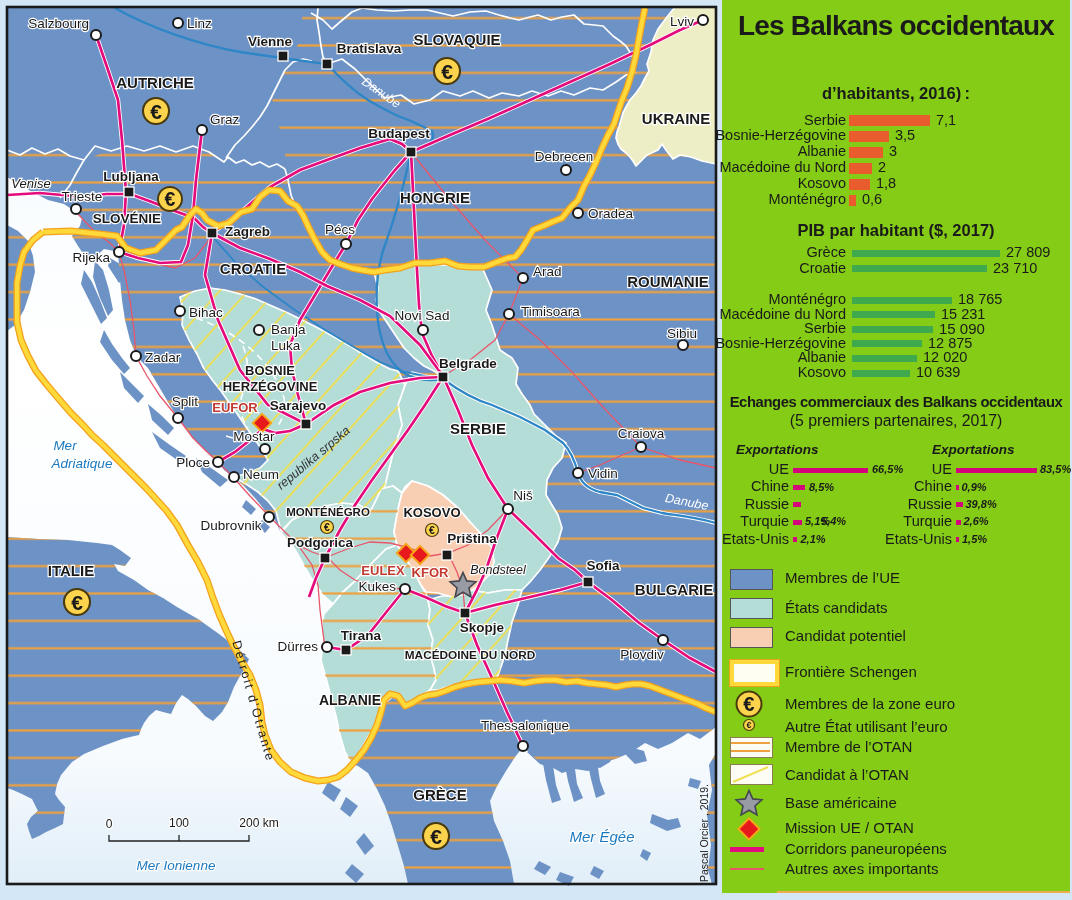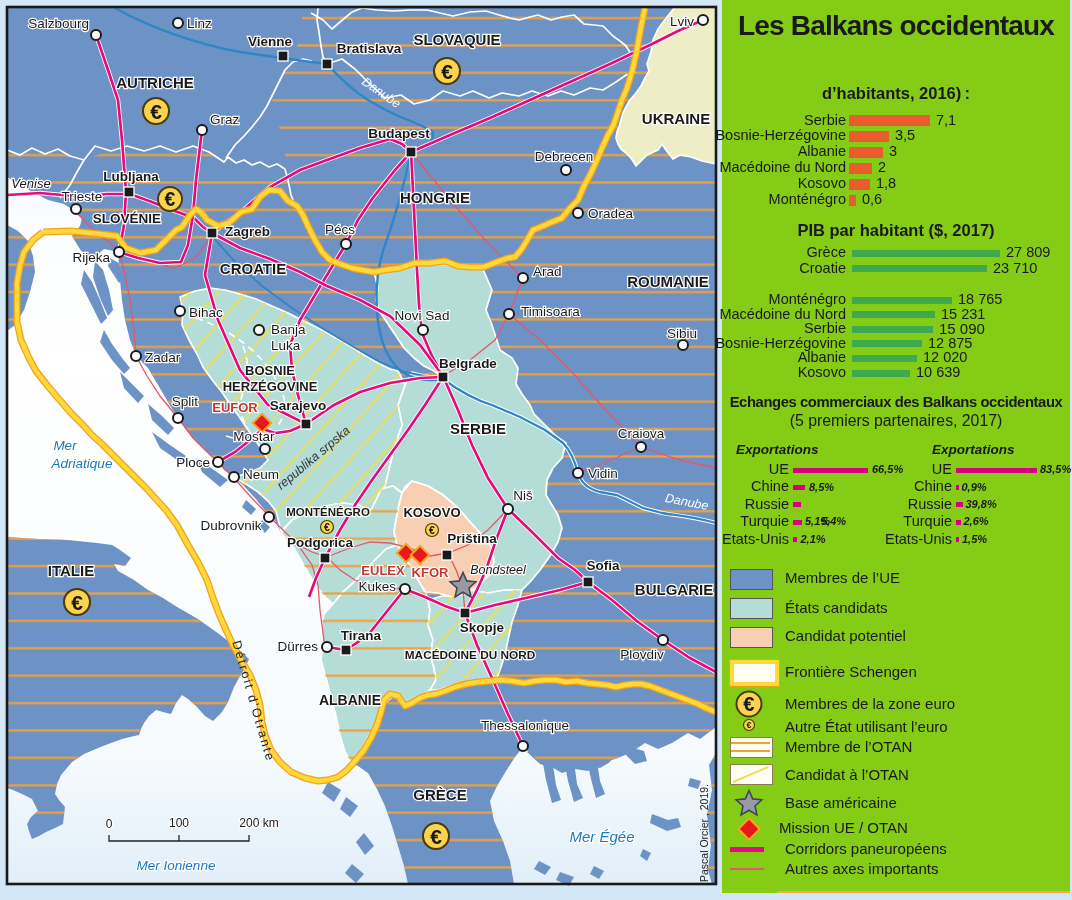--- a/index.html
+++ b/index.html
@@ -511,21 +511,21 @@
 <div class="t" style="left:63px;top:765.7px;font-size:15px;">Candidat à l’OTAN</div>
 
 <svg style="position:absolute;left:8px;top:788px" width="60" height="32">
         <polygon points="19,2.5 22.703,10.9032 31.8393,11.8283 24.9917,17.9468 26.9351,26.9217 19,22.3 11.0649,26.9217 13.0083,17.9468 6.16074,11.8283 15.297,10.9032" fill="#989ba4" stroke="#44464e" stroke-width="1.6"></polygon>
       </svg>
 <div class="t" style="left:63px;top:794.2px;font-size:15px;">Base américaine</div>
 
 <svg style="position:absolute;left:8px;top:815px" width="60" height="28">
         <rect x="11.5" y="6.5" width="15" height="15" transform="rotate(45 19 14)" fill="#e8191d" stroke="#f6a619" stroke-width="2"></rect>
       </svg>
-<div class="t" style="left:57px;top:819.2px;font-size:15px;">Mission UE / OTAN</div>
+<div class="t" style="left:63px;top:819.2px;font-size:15px;">Mission UE / OTAN</div>
 
 <div class="bar" style="left:8px;top:847px;width:34px;height:4.5px;background:#e40b7c"></div>
 <div class="t" style="left:63px;top:840.2px;font-size:15px;">Corridors paneuropéens</div>
 
 <div class="bar" style="left:8px;top:868.2px;width:34px;height:1.7px;background:#e8566a"></div>
 <div class="t" style="left:63px;top:859.7px;font-size:15px;">Autres axes importants</div>
 
 <div style="position:absolute;left:55px;top:891px;width:293px;height:2px;background:#f0ad4e"></div>
 </div>
 </div>

